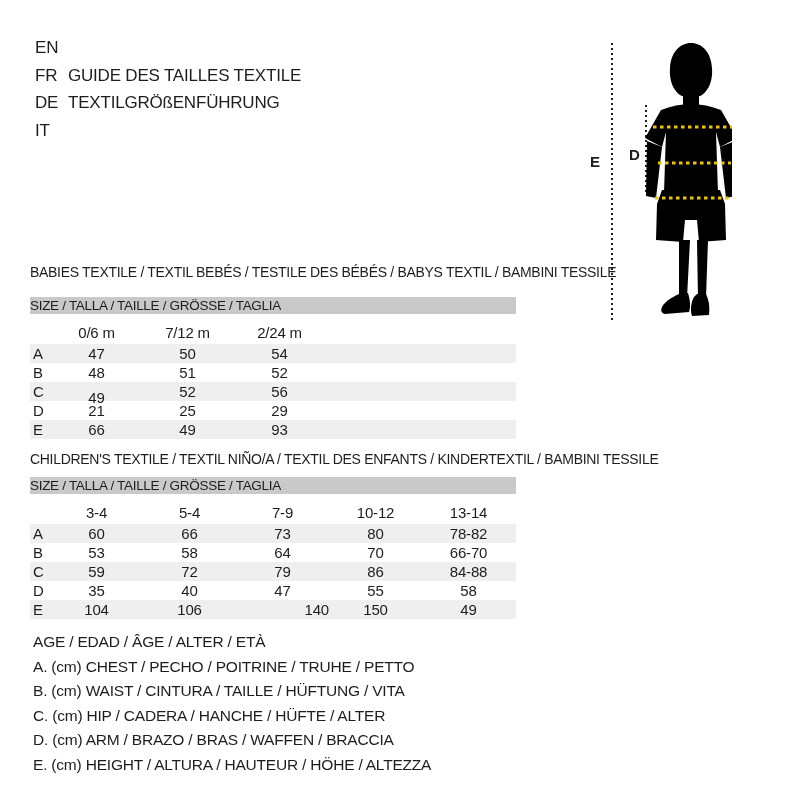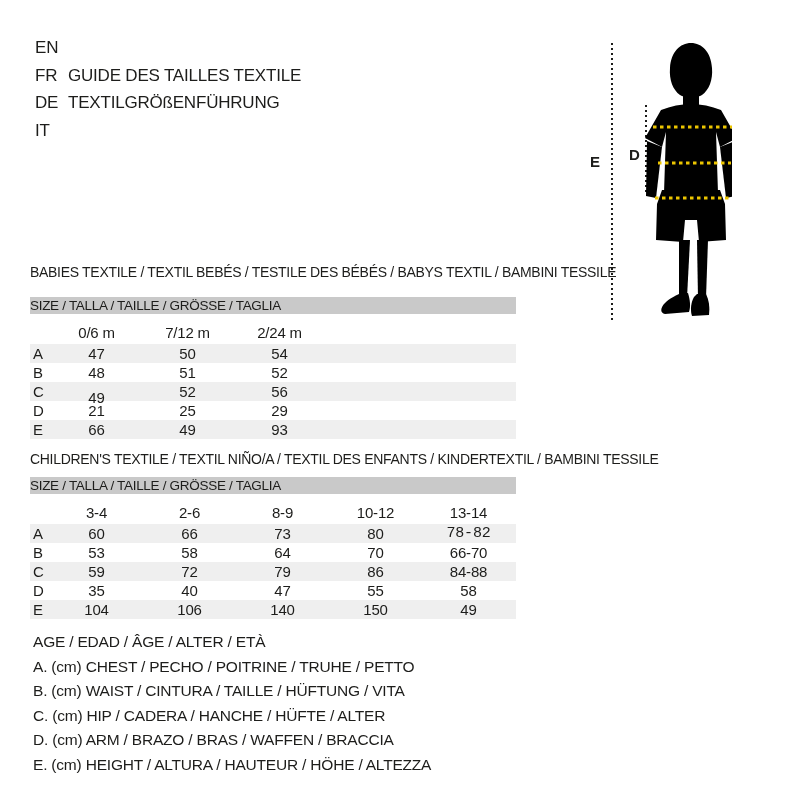--- a/index.html
+++ b/index.html
@@ -132,32 +132,32 @@
         <div class="tcell" style="width: 95px; flex: 0 0 95px;">93</div>
       </div>
     </div>
 
   <div class="sec-title" id="children-title">CHILDREN'S TEXTILE / TEXTIL NIÑO/A / TEXTIL DES ENFANTS / KINDERTEXTIL / BAMBINI TESSILE</div>
   <div class="size-table" id="children-table">
       <div class="tbar">SIZE / TALLA / TAILLE / GRÖSSE / TAGLIA</div>
       <div class="trow thead">
         <div class="tcell lbl" style="width: 20px; flex: 0 0 20px;"></div>
         <div class="tcell" style="width: 93px; flex: 0 0 93px;">3-4</div>
-        <div class="tcell" style="width: 93px; flex: 0 0 93px;">2-6</div>
-        <div class="tcell" style="width: 93px; flex: 0 0 93px;">8-9</div>
+        <div class="tcell" style="width: 93px; flex: 0 0 93px;">5-4</div>
+        <div class="tcell" style="width: 93px; flex: 0 0 93px;">7-9</div>
         <div class="tcell" style="width: 93px; flex: 0 0 93px;">10-12</div>
         <div class="tcell" style="width: 93px; flex: 0 0 93px;">13-14</div>
       </div>
       <div class="trow stripe">
         <div class="tcell lbl" style="width: 20px; flex: 0 0 20px;">A</div>
         <div class="tcell" style="width: 93px; flex: 0 0 93px;">60</div>
         <div class="tcell" style="width: 93px; flex: 0 0 93px;">66</div>
         <div class="tcell" style="width: 93px; flex: 0 0 93px;">73</div>
         <div class="tcell" style="width: 93px; flex: 0 0 93px;">80</div>
-        <div class="tcell" style="width: 93px; flex: 0 0 93px; font-family: Liberation Mono, monospace;">78-82</div>
+        <div class="tcell" style="width: 93px; flex: 0 0 93px;">78-82</div>
       </div>
       <div class="trow">
         <div class="tcell lbl" style="width: 20px; flex: 0 0 20px;">B</div>
         <div class="tcell" style="width: 93px; flex: 0 0 93px;">53</div>
         <div class="tcell" style="width: 93px; flex: 0 0 93px;">58</div>
         <div class="tcell" style="width: 93px; flex: 0 0 93px;">64</div>
         <div class="tcell" style="width: 93px; flex: 0 0 93px;">70</div>
         <div class="tcell" style="width: 93px; flex: 0 0 93px;">66-70</div>
       </div>
       <div class="trow stripe">
@@ -173,21 +173,21 @@
         <div class="tcell" style="width: 93px; flex: 0 0 93px;">35</div>
         <div class="tcell" style="width: 93px; flex: 0 0 93px;">40</div>
         <div class="tcell" style="width: 93px; flex: 0 0 93px;">47</div>
         <div class="tcell" style="width: 93px; flex: 0 0 93px;">55</div>
         <div class="tcell" style="width: 93px; flex: 0 0 93px;">58</div>
       </div>
       <div class="trow stripe">
         <div class="tcell lbl" style="width: 20px; flex: 0 0 20px;">E</div>
         <div class="tcell" style="width: 93px; flex: 0 0 93px;">104</div>
         <div class="tcell" style="width: 93px; flex: 0 0 93px;">106</div>
-        <div class="tcell" style="width: 93px; flex: 0 0 93px;">140</div>
+        <div class="tcell" style="width: 93px; flex: 0 0 93px; text-align: right;">140</div>
         <div class="tcell" style="width: 93px; flex: 0 0 93px;">150</div>
         <div class="tcell" style="width: 93px; flex: 0 0 93px;">49</div>
       </div>
     </div>
 
   <div class="legend">
     <div class="legend-line">AGE / EDAD / ÂGE / ALTER / ETÀ</div>
     <div class="legend-line">A. (cm) CHEST / PECHO / POITRINE / TRUHE / PETTO</div>
     <div class="legend-line">B. (cm) WAIST / CINTURA / TAILLE / HÜFTUNG / VITA</div>
     <div class="legend-line">C. (cm) HIP / CADERA / HANCHE / HÜFTE / ALTER</div>

